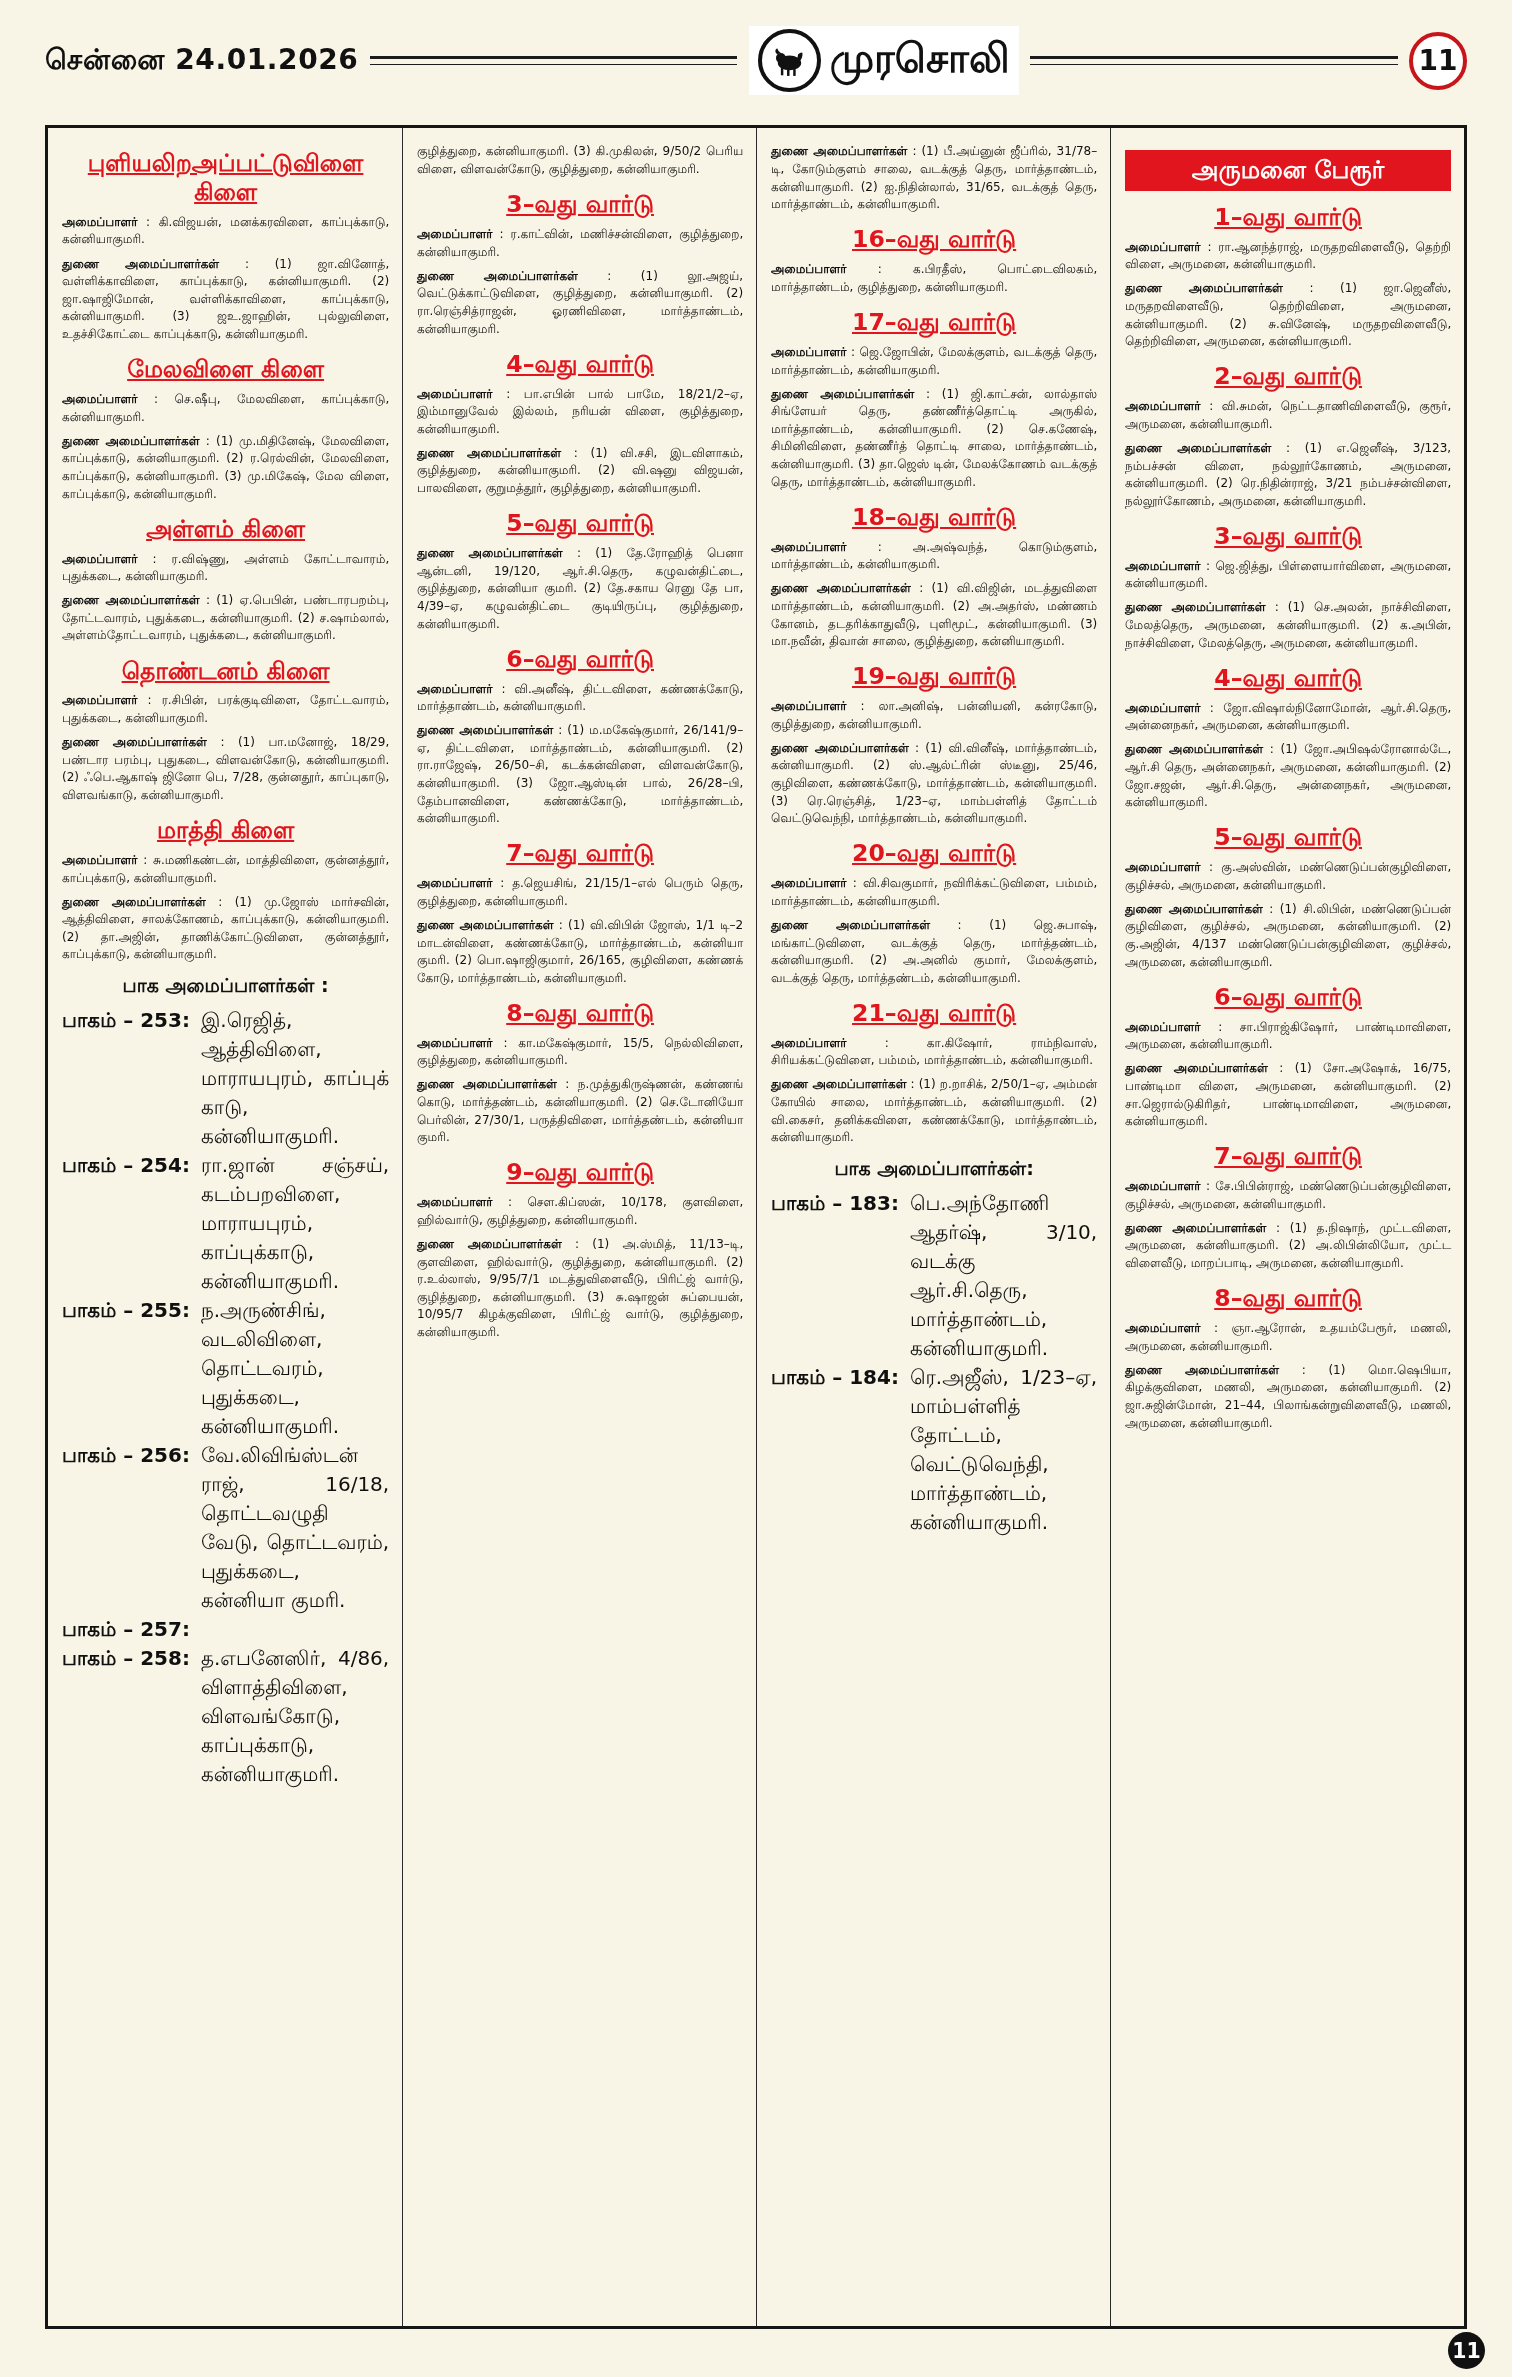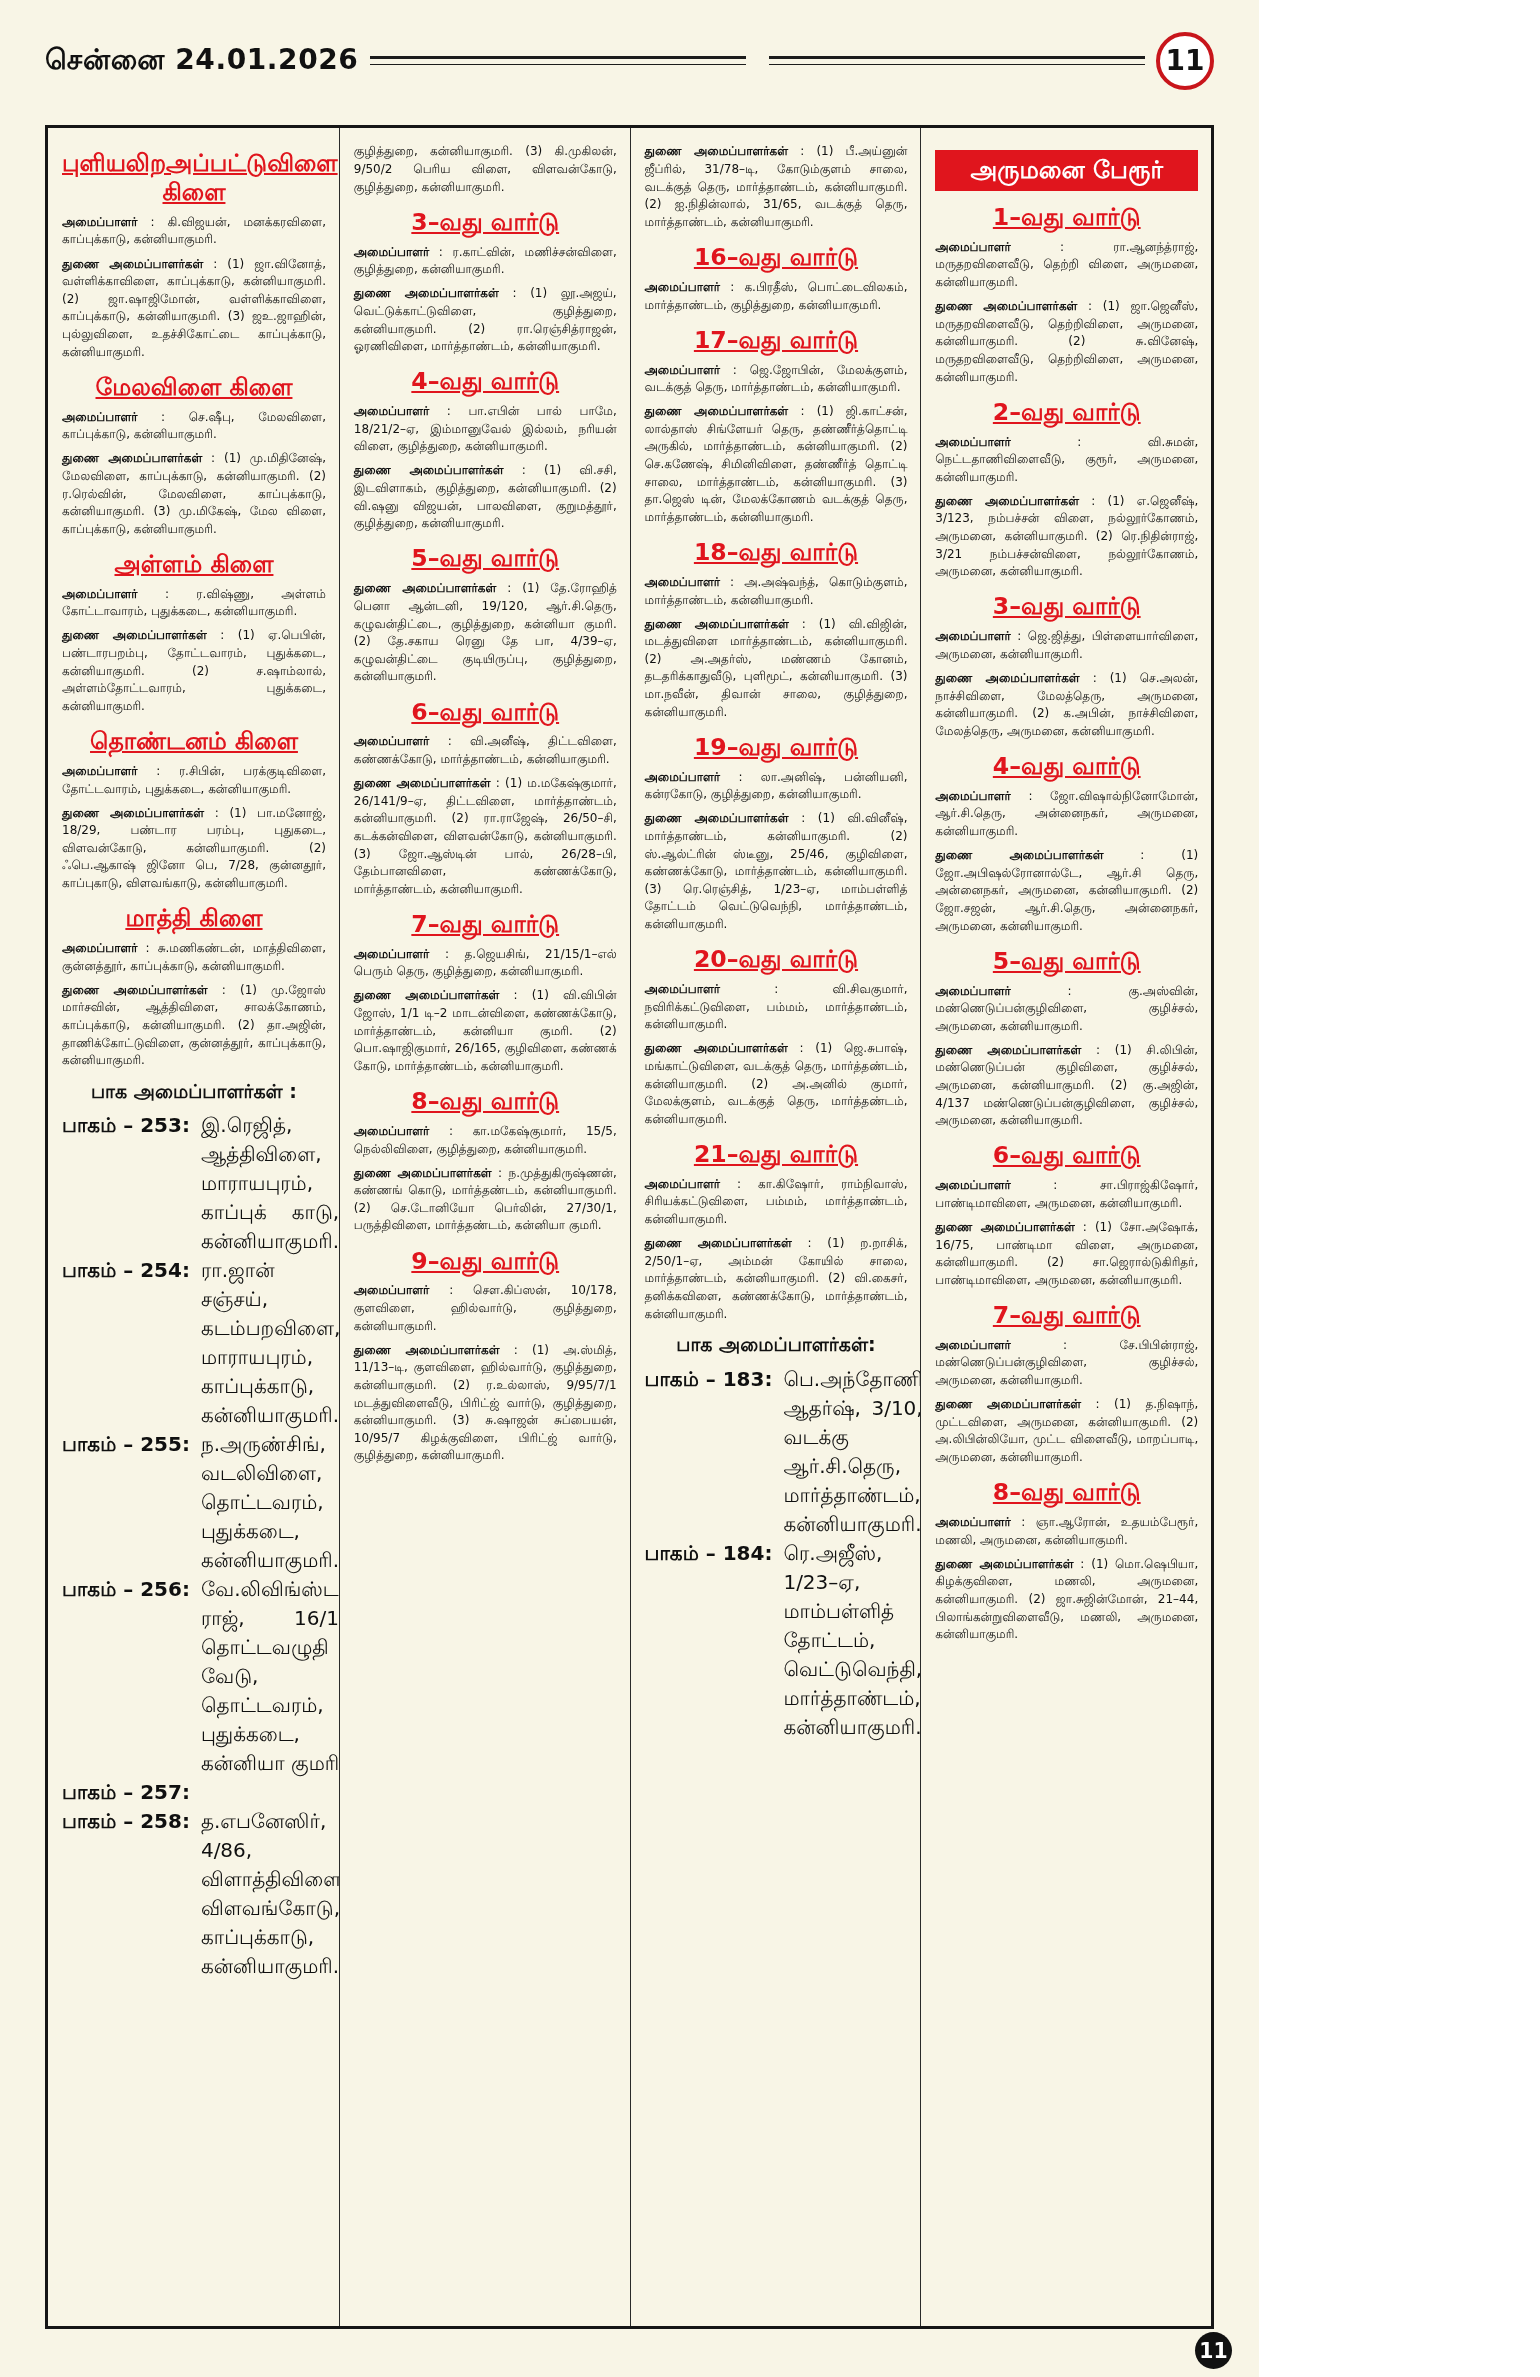--- a/index.html
+++ b/index.html
@@ -1,17 +1,17 @@
 <!DOCTYPE html>
 <html style="font-size:10.2px"><head>
 <meta charset="utf-8">
 <style>
   html,body{margin:0;padding:0;}
   body{font-family:"DejaVu Sans",sans-serif;}
-  .page{position:relative;width:1259px;height:2377px;background:#f8f5e6;overflow:hidden;}
+  .page{position:relative;width:1512px;height:2377px;background:#f8f5e6;overflow:hidden;}
   
   .masthead{position:absolute;top:19px;left:45px;right:45px;height:83px;display:flex;align-items:center;}
   .mast-date{font-size:28px;font-weight:bold;color:#111;white-space:nowrap;letter-spacing:0.6px;}
   .rule{flex:1;height:5.1px;border-top:3.2px solid #1c1c1c;border-bottom:1.9px solid #1c1c1c;margin:0 11.5px;}
   .mast-center{display:flex;align-items:center;gap:9px;background:#fff;padding:2.6px 9px;}
   .logo-circle{width:55px;height:55px;border:4.5px solid #111;border-radius:50%;display:flex;align-items:center;justify-content:center;background:#fff;}
   .mast-title{font-size:40px;font-weight:bold;color:#111;white-space:nowrap;}
   .page-badge-top{width:50px;height:50px;border:4.5px solid #c8151b;border-radius:50%;background:#fff;display:flex;align-items:center;justify-content:center;font-size:28px;font-weight:bold;color:#111;flex:0 0 auto;}
   
   .content-box{position:absolute;top:125px;left:45px;right:45px;bottom:48px;border:3.2px solid #161616;background:#f8f5e6;display:grid;grid-template-columns:1fr 1fr 1fr 1fr;}
@@ -30,20 +30,34 @@
   .page-badge-bottom{position:absolute;right:27px;bottom:7.7px;width:37px;height:37px;background:#111;border-radius:50%;color:#fff;display:flex;align-items:center;justify-content:center;font-size:20.4px;font-weight:bold;}
 </style>
 </head>
 <body>
 
 <div class="page">
 
   <div class="masthead">
     <div class="mast-date">சென்னை 24.01.2026</div>
     <div class="rule"></div>
+    <div class="mast-center">
+      <div class="logo-circle">
+        <svg width="37" height="37" viewBox="0 0 60 60" aria-hidden="true">
+          <ellipse cx="30" cy="34" rx="19" ry="12" fill="#111"></ellipse>
+          <circle cx="16" cy="26" r="8" fill="#111"></circle>
+          <path d="M44 20 Q54 12 50 26 Q47 34 42 30 Z" fill="#111"></path>
+          <rect x="16" y="42" width="4" height="12" fill="#111"></rect>
+          <rect x="26" y="44" width="4" height="11" fill="#111"></rect>
+          <rect x="36" y="44" width="4" height="11" fill="#111"></rect>
+          <path d="M10 20 Q4 14 10 10 Q12 16 16 18 Z" fill="#111"></path>
+        </svg>
+      </div>
+      <div class="mast-title">முரசொலி</div>
+    </div>
     <div class="rule"></div>
     <div class="page-badge-top">11</div>
   </div>
 
   <div class="content-box">
     <div class="col">
         <div class="h-red">புளியலிறஅப்பட்டுவிளை கிளை</div>
         <div class="para"><span class="lead">அமைப்பாளர்</span> : கி.விஜயன், மனக்கரவிளை, காப்புக்காடு, கன்னியாகுமரி.</div>
         <div class="para"><span class="lead">துணை அமைப்பாளர்கள்</span> : (1) ஜா.வினோத், வள்ளிக்காவிளை, காப்புக்காடு, கன்னியாகுமரி. (2) ஜா.ஷாஜிமோன், வள்ளிக்காவிளை, காப்புக்காடு, கன்னியாகுமரி. (3) ஜஉ.ஜாஹின், புல்லுவிளை, உதச்சிகோட்டை காப்புக்காடு, கன்னியாகுமரி.</div>
         <div class="h-red">மேலவிளை கிளை</div>

